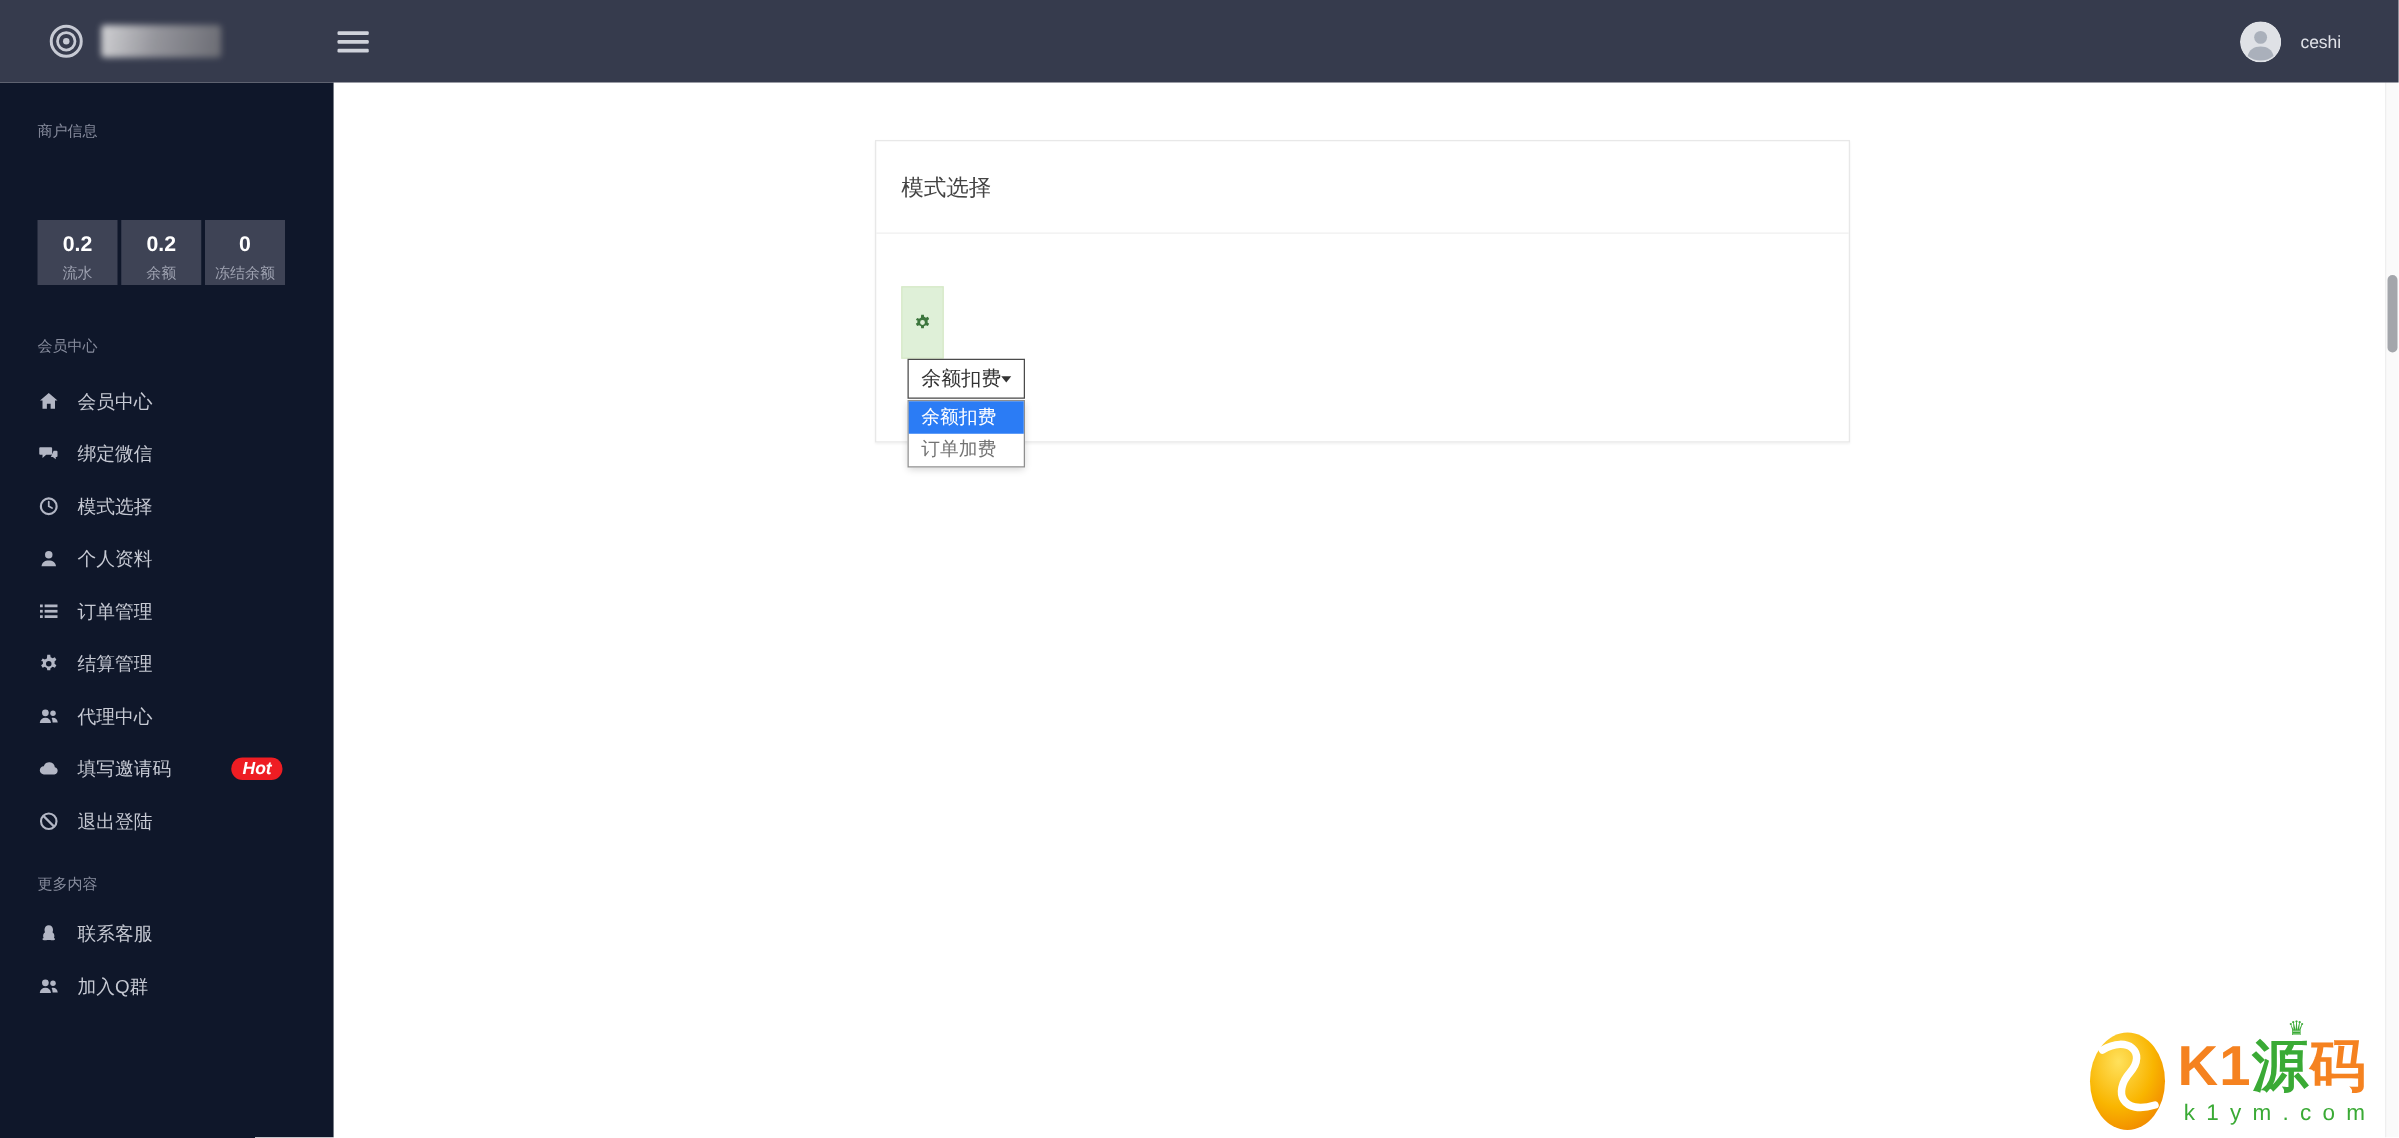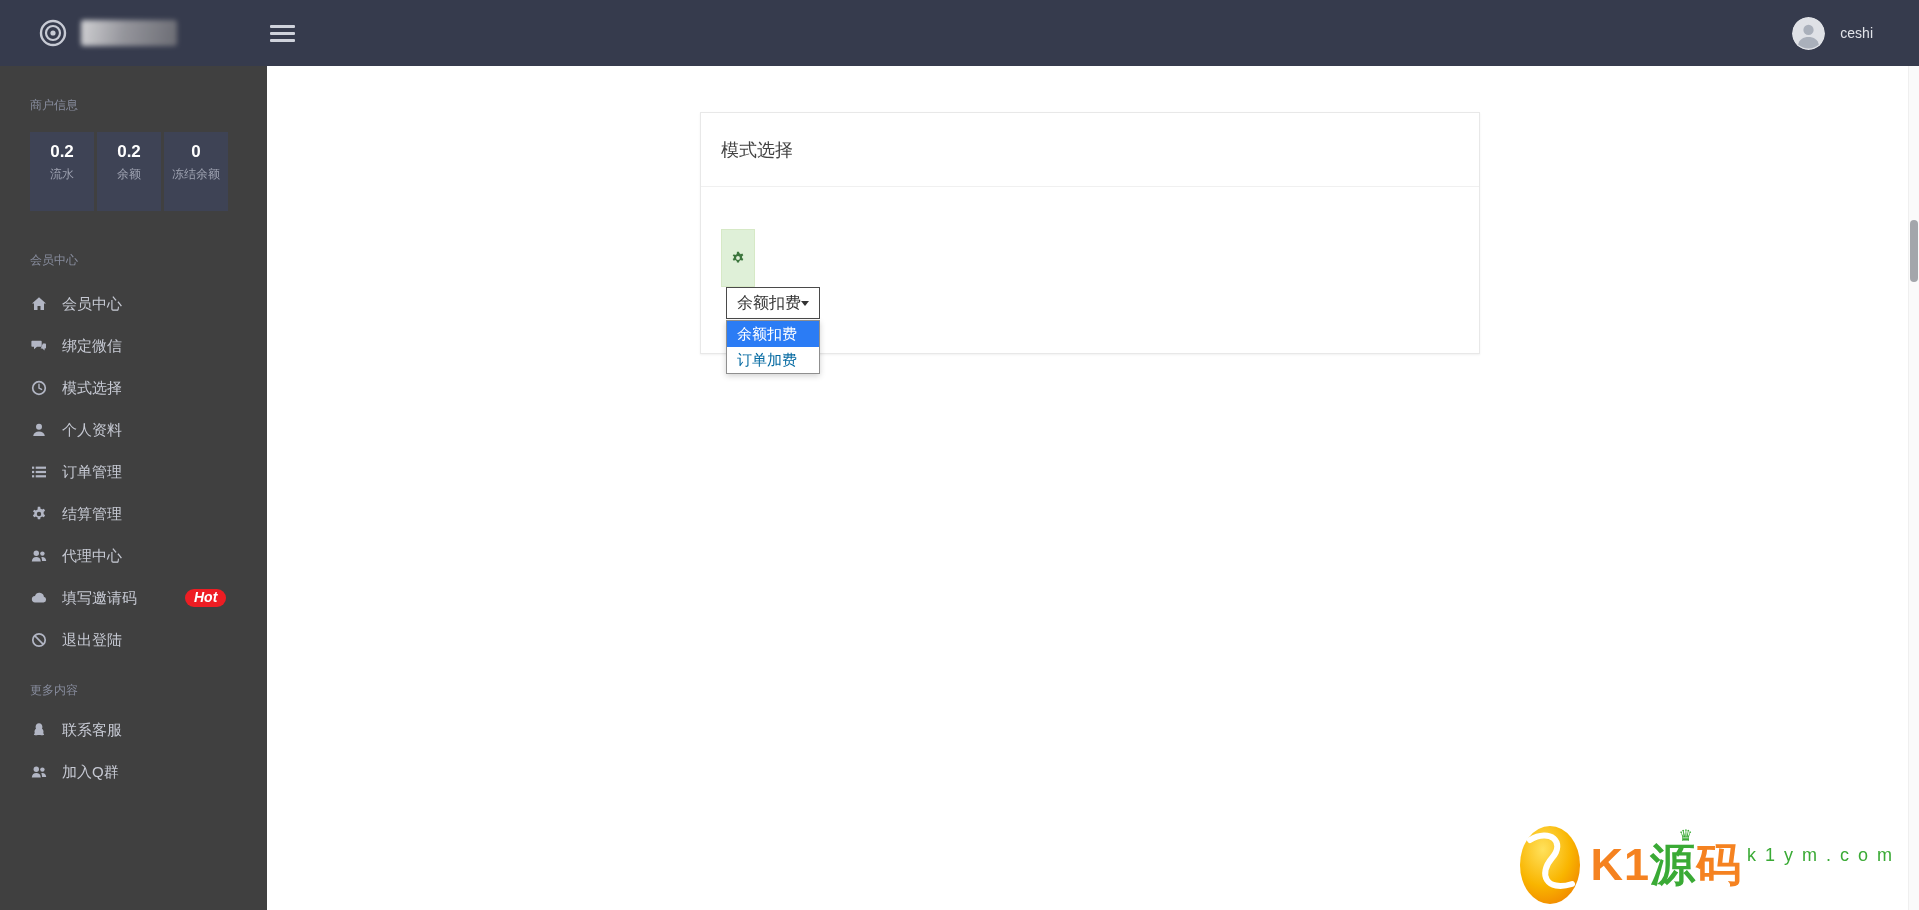--- a/index.html
+++ b/index.html
@@ -23,28 +23,28 @@
   }
   .hamburger { margin-left:14px; display:flex; flex-direction:column; gap:4px; cursor:pointer; padding:6px 4px; }
   .hamburger span { display:block; width:25px; height:3px; background:#cfd2db; border-radius:1px; }
   .topbar-right { margin-left:auto; margin-right:46px; display:flex; align-items:center; gap:15px; }
   .avatar { width:33px; height:33px; border-radius:50%; overflow:hidden; flex:0 0 auto; }
   .username { color:#e1e3e9; font-size:14px; }
 
   
   .sidebar {
     position:absolute; top:66px; left:0; width:267px; height:844px;
-    background:#404040; padding-left:30px;
+    background:#0f172a; padding-left:30px;
   }
   .section-label { color:#878c9d; font-size:12px; line-height:14px; }
   .lbl-merchant { margin-top:32px; }
   .lbl-member   { margin-top:42px; }
   .lbl-more     { margin-top:22px; }
   .stats { display:flex; gap:3px; margin-top:20px; }
-  .stat { background:#3e4355; min-width:64px; height:79px; padding:10px 8px 0; text-align:center; }
+  .stat { background:#3e4355; min-width:64px; height:52px; padding:10px 8px 0; text-align:center;margin-top:44px; }
   .stat-value { color:#ffffff; font-weight:bold; font-size:17px; }
   .stat-label { color:#9da1b0; font-size:12px; margin-top:4px; white-space:nowrap; }
   .menu { margin-top:16px; }
   .menu.more { margin-top:12px; }
   .item { height:42px; display:flex; align-items:center; color:#c6c9d3; font-size:15px; cursor:pointer; }
   .item .ic { width:18px; margin-right:14px; color:#b2b6c4; display:flex; align-items:center; justify-content:center; flex:0 0 auto; }
   .badge-hot {
     background:#ee1d23; color:#fff; font-size:14px; font-weight:bold; font-style:italic;
     padding:2px 9px 3px; border-radius:10px; margin-left:48px; line-height:13px;
   }
@@ -73,30 +73,30 @@
   .select-box {
     height:32px; border:1px solid #4a4a4a; background:#fff;
     display:flex; align-items:center; justify-content:space-between;
     padding:0 10px; font-size:16px; color:#333; cursor:pointer;
   }
   .caret { width:0; height:0; border-left:4px solid transparent; border-right:4px solid transparent; border-top:5px solid #333; }
   .dropdown {
     position:absolute; top:33px; left:0; right:0; background:#fff;
     border:1px solid #8f8f8f; box-shadow:0 2px 6px rgba(0,0,0,.18); z-index:5;
   }
-  .option { height:26px; line-height:26px; padding:0 10px; font-size:15px; color:#0369a1; cursor:pointer; }
+  .option { height:26px; line-height:26px; padding:0 10px; font-size:15px; color:#737373; cursor:pointer; }
   .option.selected { background:#2b7cf5; color:#fff; }
 
   
   .scroll-track { position:absolute; top:66px; right:0; width:11px; height:844px; background:#fafafa; border-left:1px solid #efefef; }
   .scroll-thumb { position:absolute; top:154px; left:1px; width:8px; height:62px; background:#a3a6ab; border-radius:4px; cursor:pointer; }
 
   
   .watermark { position:absolute; right:18px; bottom:4px; display:flex; align-items:center; gap:8px; z-index:30; }
-  .wm-text { display:flex; flex-direction:row; }
+  .wm-text { display:flex; flex-direction:column; }
   .wm-title { font-size:45px; font-weight:bold; line-height:1.05; display:flex; position:relative; letter-spacing:1px; }
   .wm-k1   { color:#f58220; }
   .wm-yuan { color:#3aaa35; }
   .wm-ma   { color:#f58220; }
   .wm-crown { position:absolute; left:88px; top:-13px; color:#3aaa35; font-size:16px; font-weight:normal; }
   .wm-domain { color:#3aaa35; font-size:18px; letter-spacing:9px; margin-top:4px; padding-left:5px; }
 </style>
 </head>
 <body>
 

